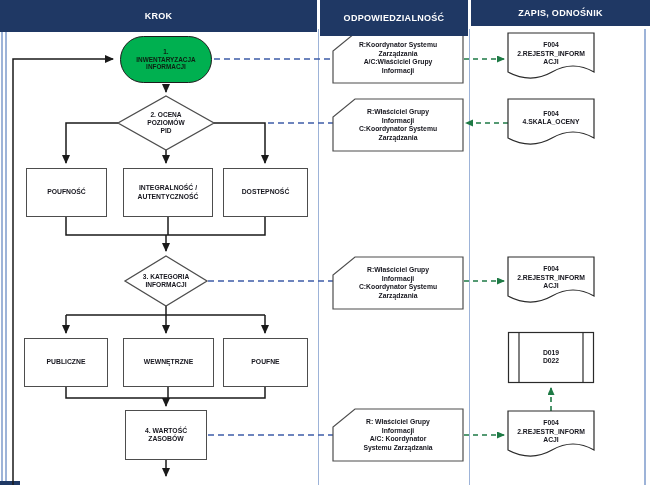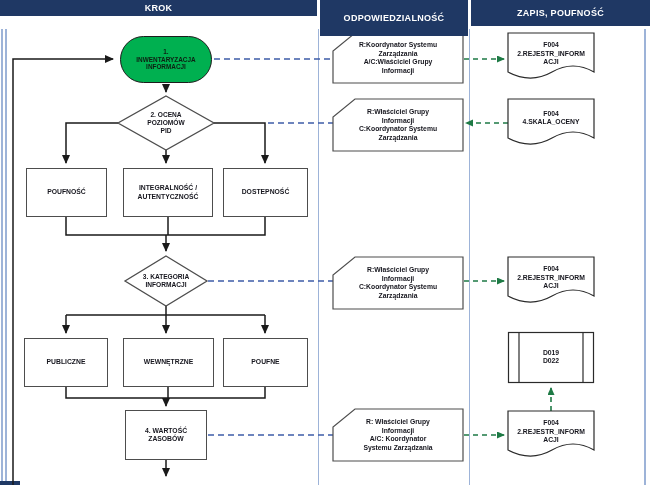--- a/index.html
+++ b/index.html
@@ -88,23 +88,23 @@
     <path d="M508 411 H594 V450 C580 442 566 442 552 450 C538 458 523 458 508 450 Z"></path>
   </g>
 
   <g fill="#ffffff" stroke="#2a2a2a" stroke-width="1.2">
     <rect x="508.5" y="332.5" width="85" height="50"></rect>
     <line x1="519" y1="332.5" x2="519" y2="382.5"></line>
     <line x1="583" y1="332.5" x2="583" y2="382.5"></line>
   </g>
 </svg>
 
-<div class="abs hdr-cell" style="left:0;top:3;width:317px;height:16px;">KROK</div>
+<div class="abs hdr-cell" style="left:0;top:3;width:317px;height:32px;">KROK</div>
 <div class="abs hdr-cell" style="left:320px;top:3;width:148px;height:36px;">ODPOWIEDZIALNOŚĆ</div>
-<div class="abs hdr-cell" style="left:471px;top:3;width:179px;height:26px;">ZAPIS, POUFNOŚĆ</div>
+<div class="abs hdr-cell" style="left:471px;top:3;width:179px;height:26px;">ZAPIS, ODNOŚNIK</div>
 
 <div class="abs vline" style="left:1px;top:29px;height:456px;width:1.5px;"></div>
 <div class="abs vline" style="left:5px;top:29px;height:456px;width:1.5px;"></div>
 <div class="abs vline" style="left:317.5px;top:29px;height:456px;width:1.5px;"></div>
 <div class="abs vline" style="left:468.5px;top:29px;height:456px;width:1.5px;"></div>
 <div class="abs vline" style="left:644px;top:29px;height:456px;width:1.5px;"></div>
 <div class="abs" style="left:0;top:481px;width:20px;height:4px;background:#1F3864;"></div>
 
 <div class="abs node start" style="left:120px;top:36px;width:92px;height:47px;">
     <div>1.<br>INWENTARYZACJA<br>INFORMACJI</div>

